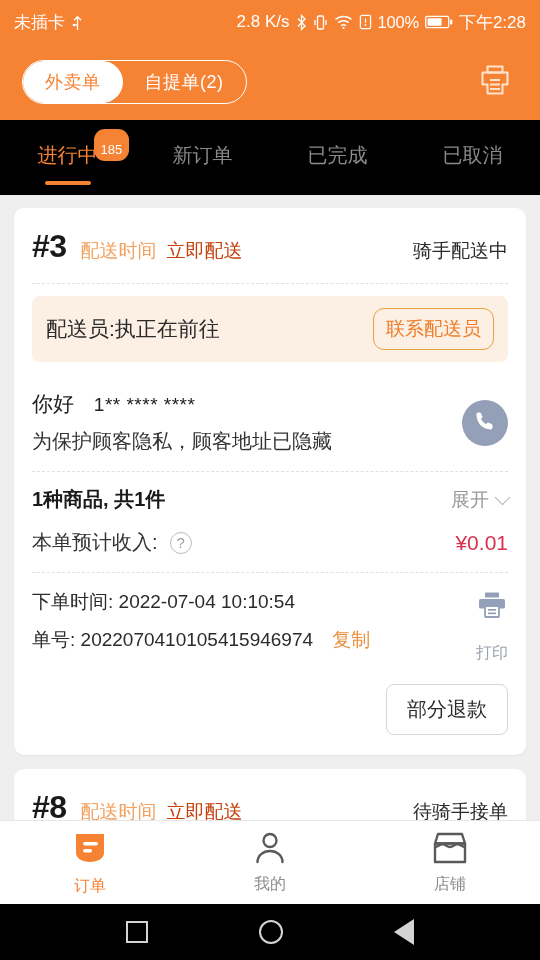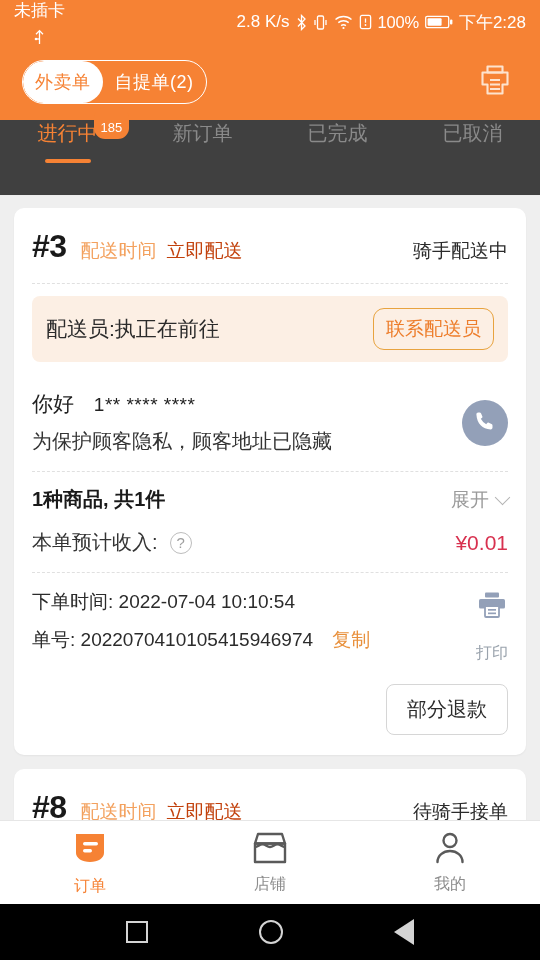--- a/index.html
+++ b/index.html
@@ -10,46 +10,46 @@
     overflow: hidden;
   }
   #app { position: relative; width: 540px; height: 960px; display: flex; flex-direction: column; }
 
   
   .statusbar {
     height: 44px; background: #F68234; color: #fff;
     display: flex; align-items: center; padding: 0 14px;
     font-size: 17px; flex: 0 0 auto;
   }
-  .sb-left { display: flex; align-items: center; gap: 6px; flex-direction: column; }
+  .sb-left { display: flex; align-items: center; gap: 6px; }
   .sb-right { margin-left: auto; display: flex; align-items: center; gap: 6px; font-size: 17px; }
   .sb-ico { display: inline-flex; align-items: center; }
   .sb-ico svg { display: block; }
   .sb-batt { font-size: 16.5px; letter-spacing: -0.2px; }
 
   
   .header {
     height: 76px; background: #F68234; flex: 0 0 auto;
     display: flex; align-items: center; padding: 0 22px;
   }
   .segmented {
     display: flex; align-items: stretch; height: 44px;
     border: 1.6px solid #ffffff; border-radius: 22px; overflow: hidden;
   }
   .seg {
     display: flex; align-items: center; justify-content: center;
-    padding: 0 12px; font-size: 18px; color: #ffffff; letter-spacing: .5px;
+    padding: 0 22px; font-size: 18px; color: #ffffff; letter-spacing: .5px;
   }
   .seg.active { background: #ffffff; color: #F68234; border-radius: 22px; }
   .print-head { margin-left: auto; width: 46px; height: 46px; display: flex; align-items: center; justify-content: center; }
 
   
   .tabs {
-    height: 76px; background: #404040; flex: 0 0 auto;
-    display: flex; align-items: flex-start; border-bottom: 1px solid #ededed;
+    height: 76px; background: #000000; flex: 0 0 auto;
+    display: flex; align-items: center; border-bottom: 1px solid #ededed;
   }
   .tab {
     flex: 1; position: relative; display: flex; align-items: center; justify-content: center;
     font-size: 20px; color: #8a8a8a;
   }
   .tab .tab-label { position: relative; display: inline-block; padding-bottom: 4px; }
   .tab.active { color: #F68234; }
   .tab.active .tab-label::after {
     content: ""; position: absolute; left: 50%; transform: translateX(-50%);
     bottom: -12px; width: 46px; height: 4px; border-radius: 2px; background: #F68234;
@@ -359,40 +359,40 @@
             <path d="M5 5h28v19c0 5-6 9-14 9S5 29 5 24z" fill="#F68234"></path>
             <rect x="12" y="13" width="15" height="3.4" rx="1.7" fill="#fff"></rect>
             <rect x="12" y="20" width="9" height="3.4" rx="1.7" fill="#fff"></rect>
           </svg>
       </span>
       <span class="nav-label">订单</span>
     </div>
     <div class="nav-item">
       <span>
         <svg width="38" height="34" viewBox="0 0 38 34">
+            <g fill="none" stroke="#5a5a5a" stroke-width="2.4">
+              <circle cx="19" cy="9.5" r="6.5"></circle>
+              <path d="M6.5 31c0-6.4 5.6-11 12.5-11s12.5 4.6 12.5 11" stroke-linecap="round"></path>
+            </g>
+          </svg>
+      </span>
+      <span class="nav-label">我的</span>
+    </div>
+    <div class="nav-item">
+      <span>
+        <svg width="38" height="34" viewBox="0 0 38 34">
             <g fill="none" stroke="#5a5a5a" stroke-width="2.4" stroke-linejoin="round">
               <path d="M4 12.5 7 3h24l3 9.5z"></path>
               <path d="M4 12.5h30V31H4z"></path>
               <path d="M4 16c3.2 0 4-2.6 7.5-2.6S15.8 16 19 16s4-2.6 7.5-2.6S30.8 16 34 16"></path>
             </g>
           </svg>
       </span>
       <span class="nav-label">店铺</span>
     </div>
-    <div class="nav-item">
-      <span>
-        <svg width="38" height="34" viewBox="0 0 38 34">
-            <g fill="none" stroke="#5a5a5a" stroke-width="2.4">
-              <circle cx="19" cy="9.5" r="6.5"></circle>
-              <path d="M6.5 31c0-6.4 5.6-11 12.5-11s12.5 4.6 12.5 11" stroke-linecap="round"></path>
-            </g>
-          </svg>
-      </span>
-      <span class="nav-label">我的</span>
-    </div>
   </div>
 
   <div class="androidbar">
     <span class="nav-sq"></span>
     <span class="nav-ci"></span>
     <span class="nav-tr"></span>
   </div>
 
 </div>
 

